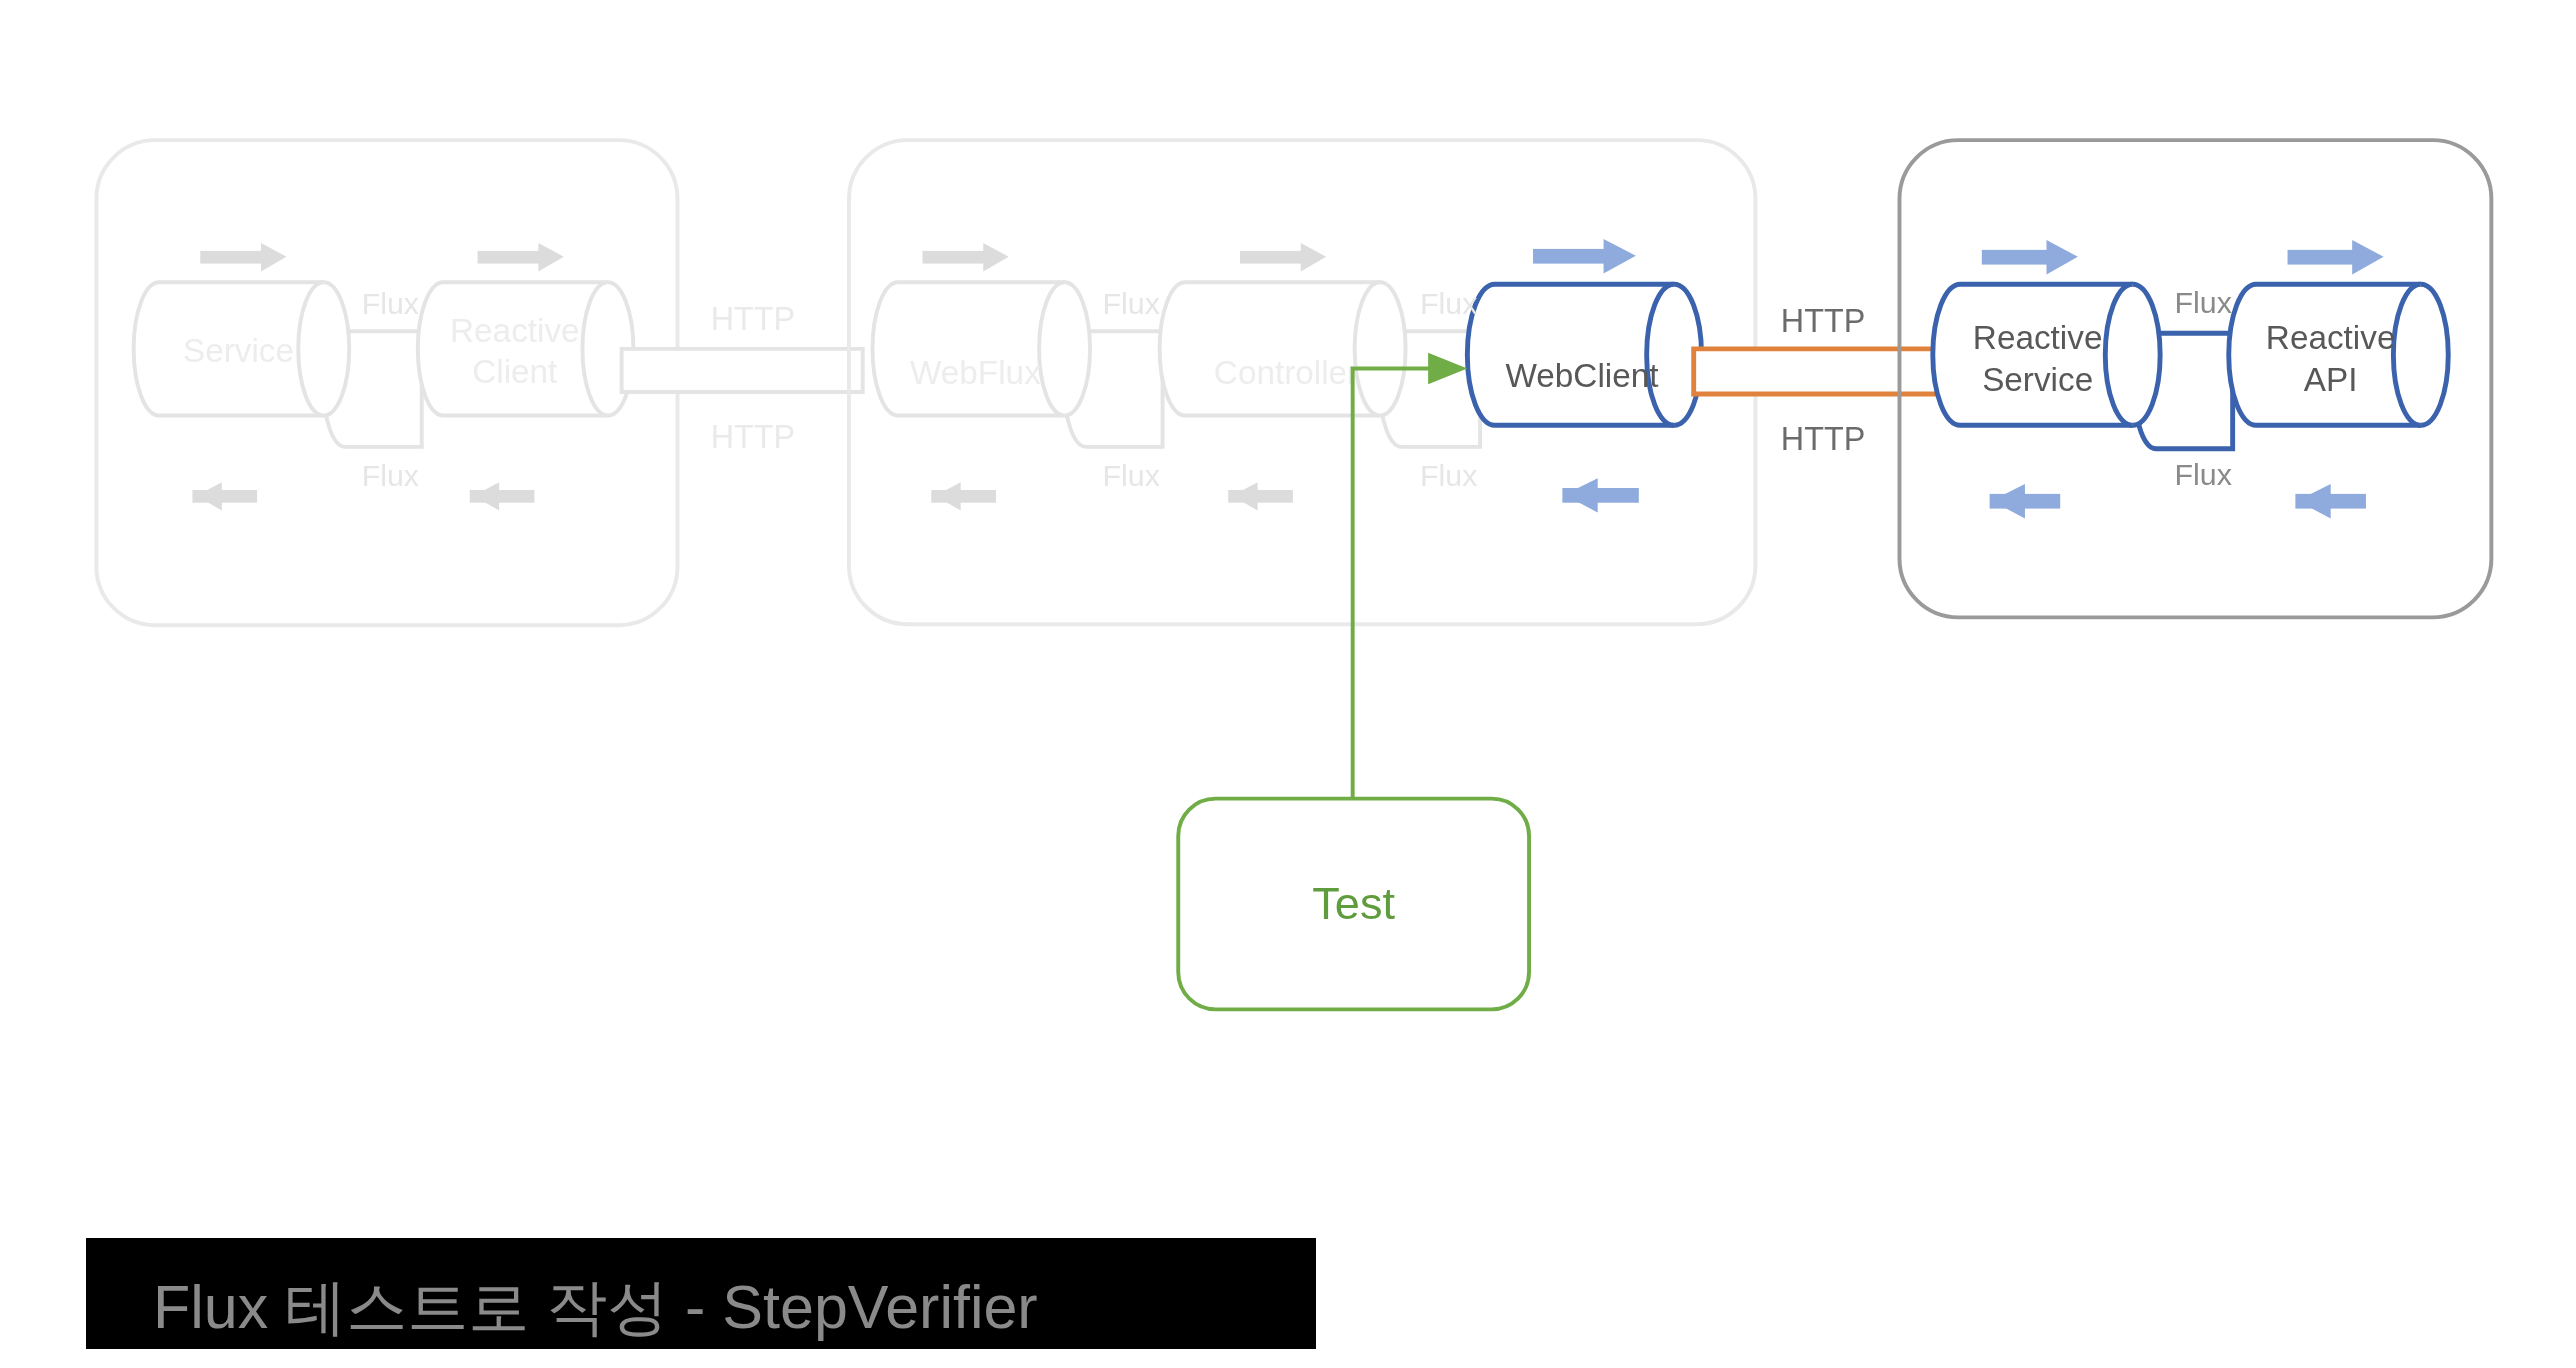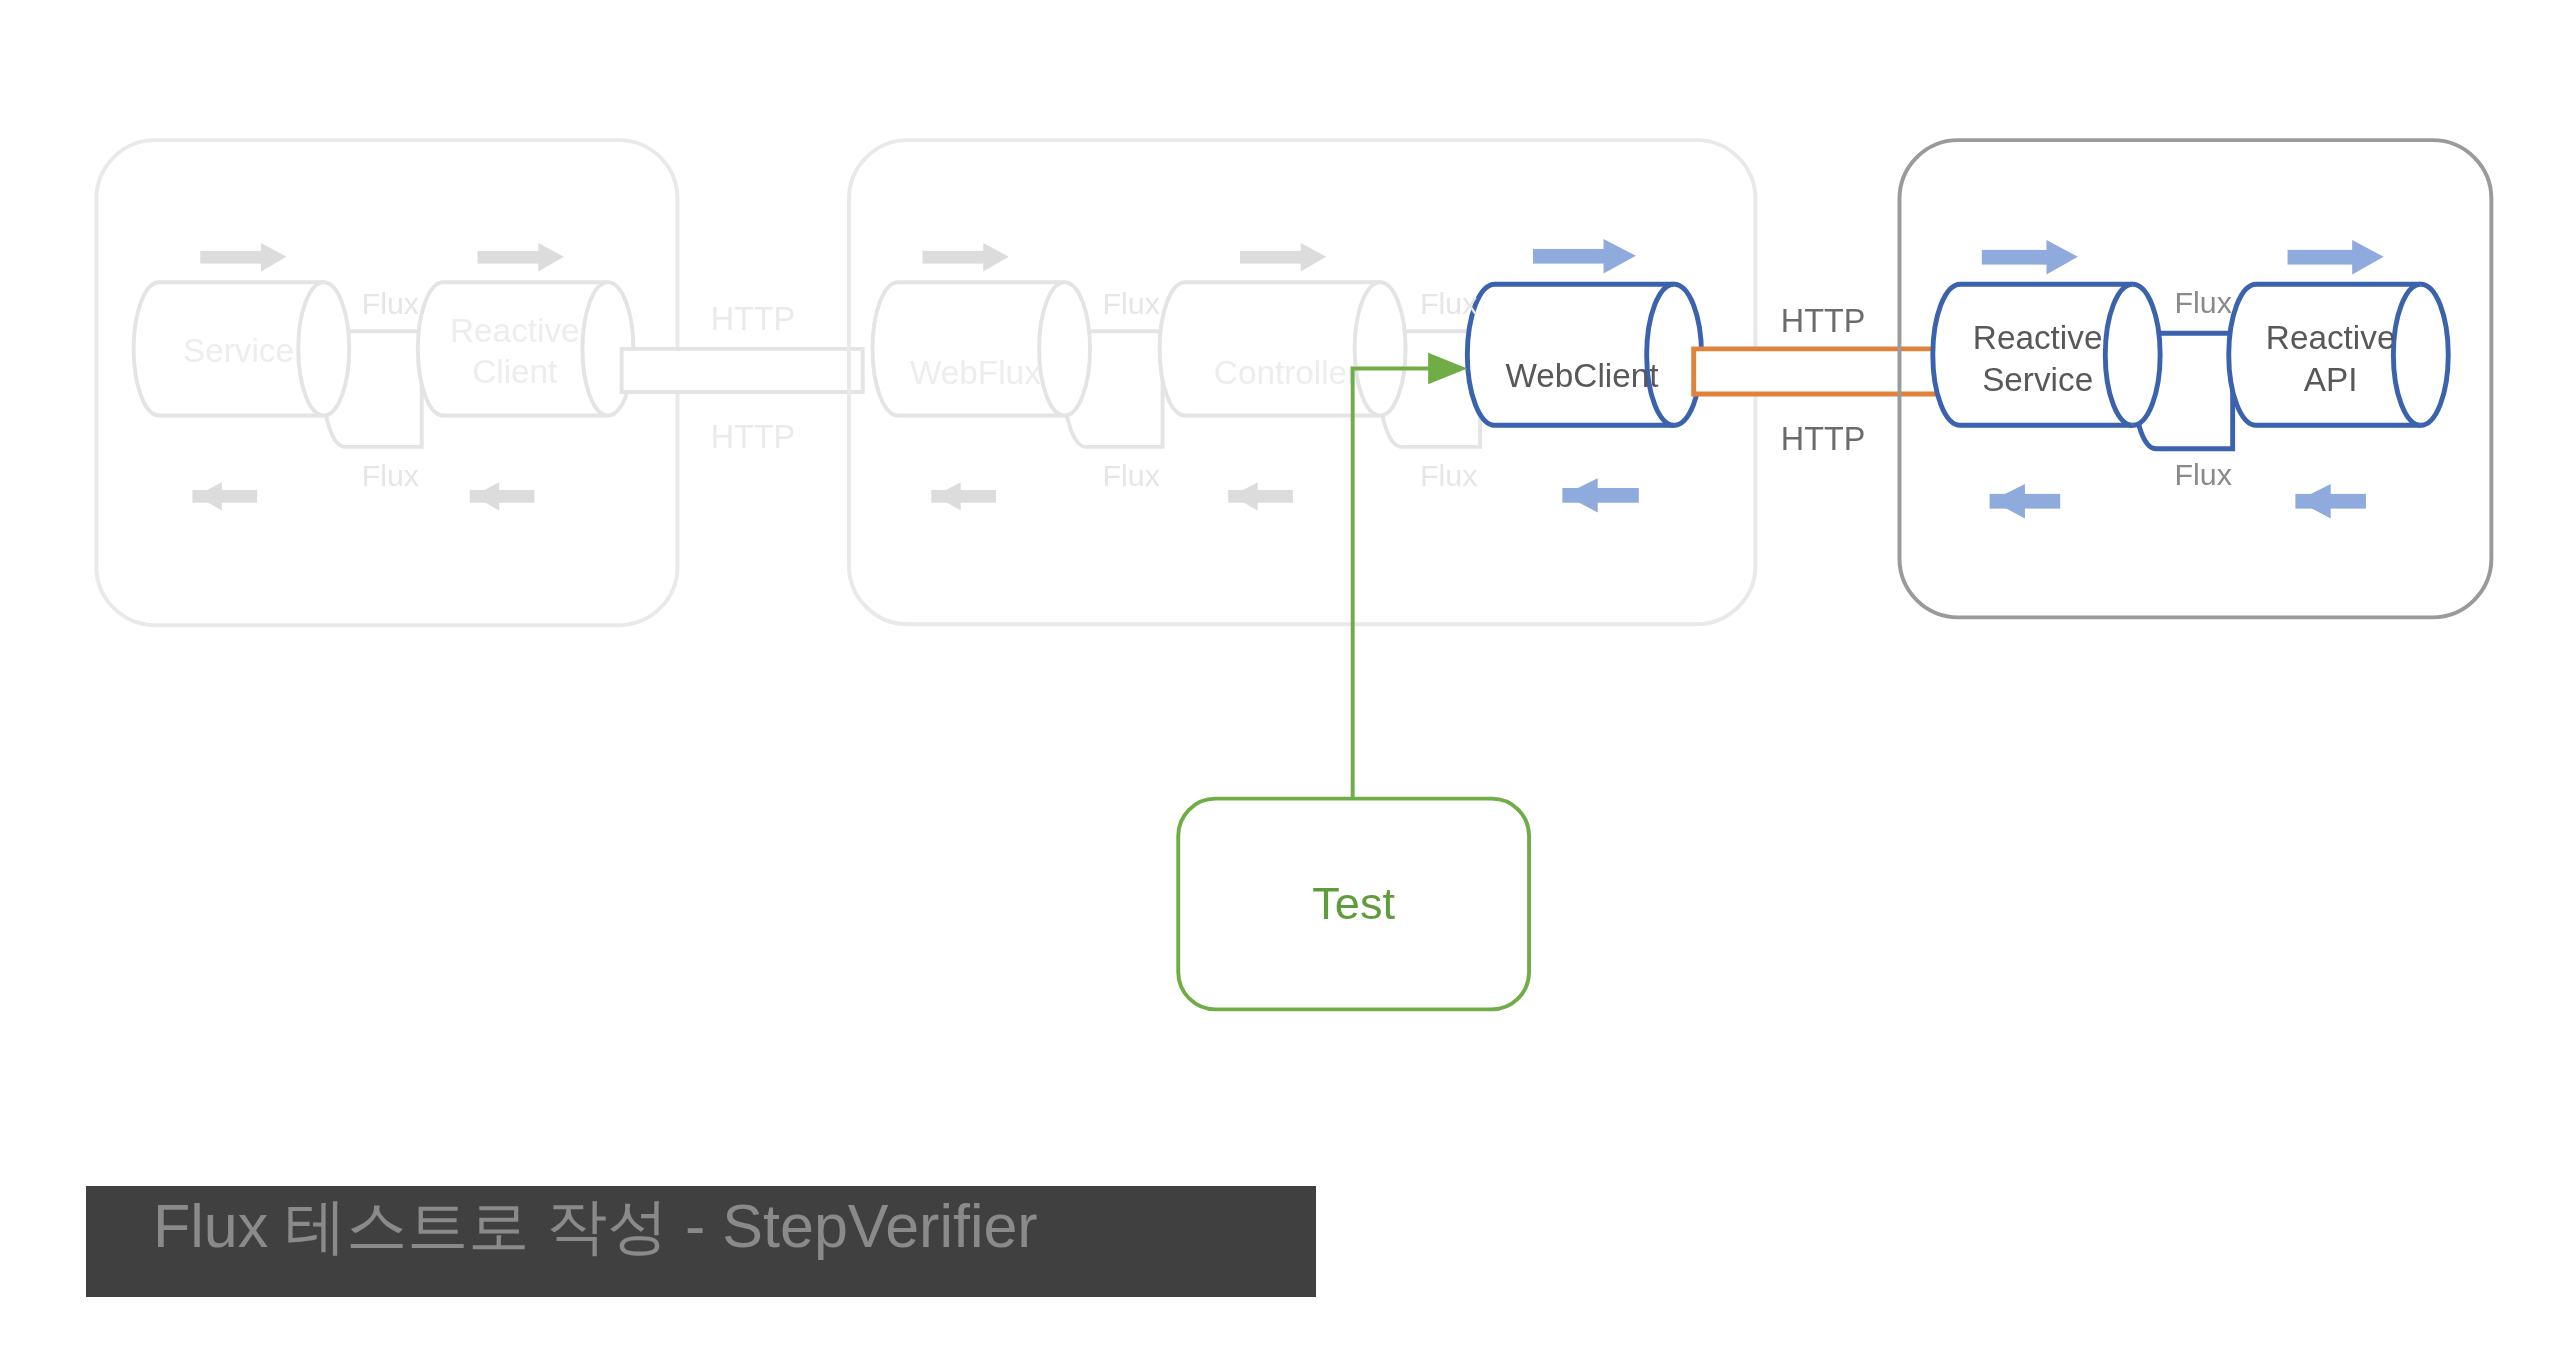--- a/index.html
+++ b/index.html
@@ -88,26 +88,26 @@
     fill: #5f9c3d;
     text-anchor: middle;
     dominant-baseline: middle;
   }
   .green-line { fill: none; stroke: #70ad47; stroke-width: 4; }
   .green-head { fill: #70ad47; }
 
   #caption-band {
     position: absolute;
     left: 86px;
-    top: 1186px;
+    top: 1238px;
     width: 1230px;
     height: 111px;
-    background: #404040;
+    background: #000000;
     display: flex;
-    align-items: flex-start;
+    align-items: flex-end;
   }
   #caption-text {
     font-family: "Liberation Sans", sans-serif;
     font-size: 61px;
     color: #8a8a8a;
     padding-left: 67px;
     white-space: nowrap;
     letter-spacing: 0px;
   }
 </style>

